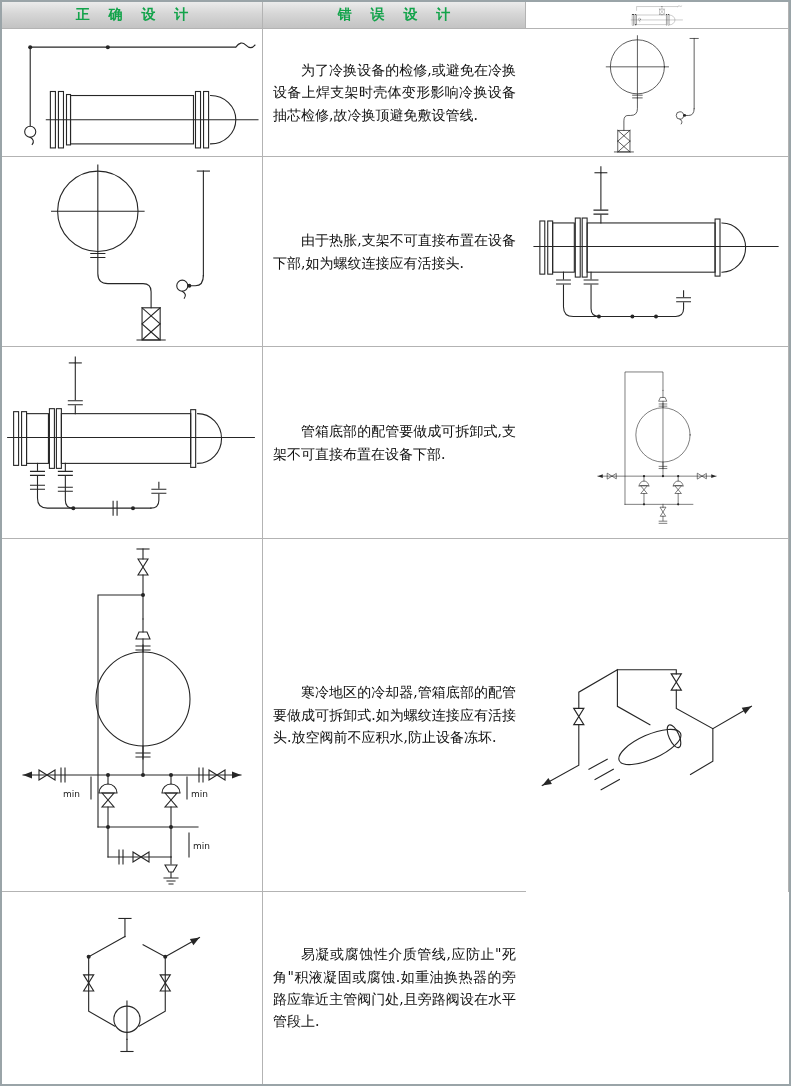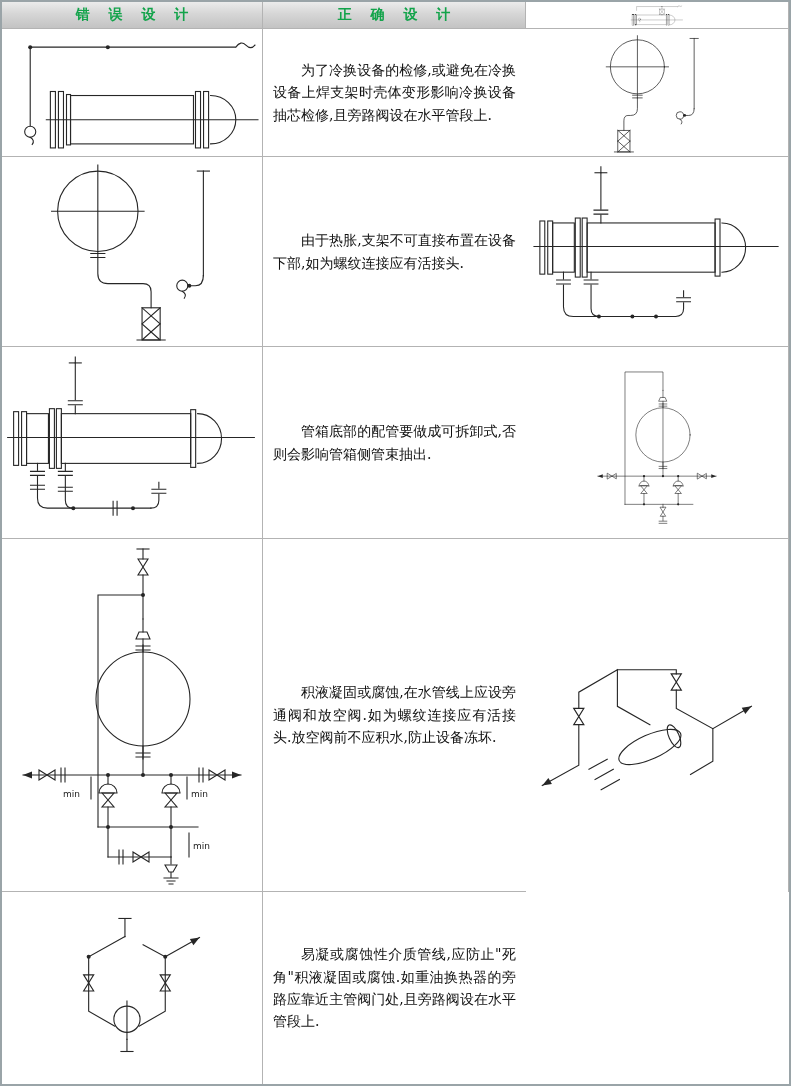--- a/index.html
+++ b/index.html
@@ -95,24 +95,24 @@
       </g>
     <g id="arr">
         <path d="M0,0 L-9,-3.5 L-9,3.5 Z" fill="#262626" stroke="none"></path>
       </g>
   </defs>
 </svg>
 
 <div class="guide-table">
 
   <div class="cell header-cell">
+    <span>正 确 设 计</span>
+  </div>
+  <div class="cell header-cell">
     <span>错 误 设 计</span>
-  </div>
-  <div class="cell header-cell">
-    <span>正 确 设 计</span>
   </div>
 
   <div class="cell diagram-cell">
     <svg viewBox="0 0 258 126">
       <g class="d">
         <line x1="4" y1="87" x2="252" y2="87"></line>
         <g>
           <rect x="8" y="59" width="5" height="56"></rect>
           <rect x="16" y="59" width="5" height="56"></rect>
           <rect x="24" y="62" width="4" height="50"></rect>
@@ -150,21 +150,21 @@
         <g>
           <path d="M28,96 V18 H232 M232,18 q5,-7 10,-2 q5,5 9,0"></path>
           <circle class="dot" cx="28" cy="18" r="2"></circle>
           <circle class="dot" cx="105" cy="18" r="2"></circle>
         </g>
         <use href="#hook" x="28" y="102"></use>
       </g>
     </svg>
   </div>
   <div class="cell note-cell last-col">
-    <p class="note">为了冷换设备的检修,或避免在冷换设备上焊支架时壳体变形影响冷换设备抽芯检修,且旁路阀设在水平管段上.</p>
+    <p class="note">为了冷换设备的检修,或避免在冷换设备上焊支架时壳体变形影响冷换设备抽芯检修,故冷换顶避免敷设管线.</p>
   </div>
 
   <div class="cell diagram-cell">
     <svg viewBox="0 0 258 188">
       <g class="d">
         <g>
           <circle cx="100" cy="56" r="40"></circle>
           <line x1="54" y1="56" x2="146" y2="56"></line>
           <line x1="100" y1="10" x2="100" y2="102"></line>
           <use href="#union-h" x="100" y="100"></use>
@@ -278,21 +278,21 @@
           <use href="#union-v" x="112" y="162"></use>
           <circle class="dot" cx="130" cy="162" r="2"></circle>
           <path d="M148,162 Q156,162 156,154 V148"></path>
           <use href="#union-h" x="156" y="145"></use>
           <line x1="156" y1="142" x2="156" y2="136"></line>
         </g>
       </g>
     </svg>
   </div>
   <div class="cell note-cell last-col">
-    <p class="note">管箱底部的配管要做成可拆卸式,否则会影响管箱侧管束抽出.</p>
+    <p class="note">管箱底部的配管要做成可拆卸式,支架不可直接布置在设备下部.</p>
   </div>
 
   <div class="cell diagram-cell">
     <svg viewBox="0 0 258 352">
       <g class="d">
         <path d="M70,290 V46 H140 V80"></path>
         <g>
           <circle cx="140" cy="162" r="50"></circle>
           <line x1="140" y1="104" x2="140" y2="224"></line>
         </g>
@@ -405,21 +405,21 @@
           <use href="#funnel" x="168" y="326"></use>
         </g>
         <g>
           <line x1="186" y1="294" x2="186" y2="318"></line>
           <text class="lbl" x="190" y="310">min</text>
         </g>
       </g>
     </svg>
   </div>
   <div class="cell note-cell last-col">
-    <p class="note">积液凝固或腐蚀,在水管线上应设旁通阀和放空阀.如为螺纹连接应有活接头.放空阀前不应积水,防止设备冻坏.</p>
+    <p class="note">寒冷地区的冷却器,管箱底部的配管要做成可拆卸式.如为螺纹连接应有活接头.放空阀前不应积水,防止设备冻坏.</p>
   </div>
 
   <div class="cell diagram-cell last-row">
     <svg viewBox="0 0 258 190">
       <g class="d">
         <path d="M16,164 L52,144 V104"></path>
         <use href="#arr" transform="translate(16,164) rotate(150)"></use>
         <use href="#valve-v" x="52" y="96"></use>
         <path d="M52,88 V72 L90,50 V86 L122,104"></path>
         <path d="M90,50 H148 V54"></path>

